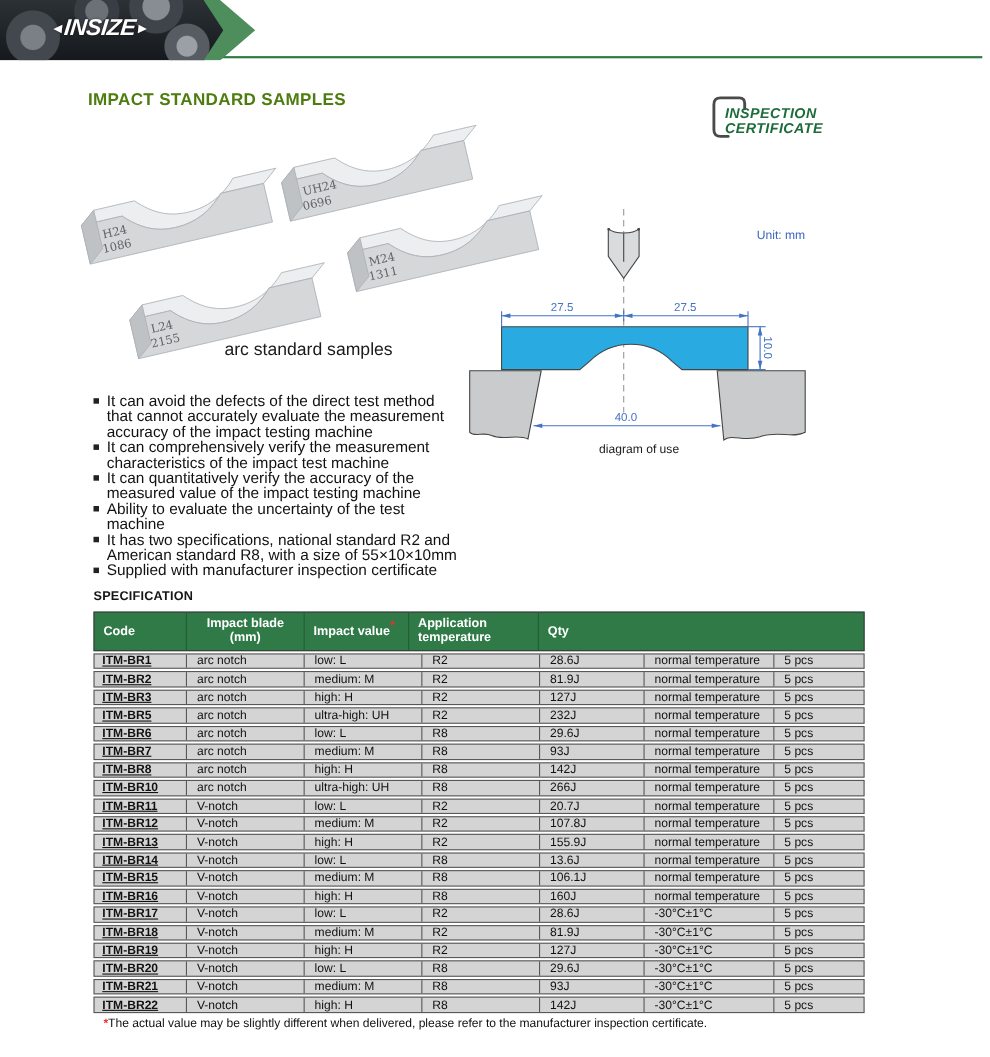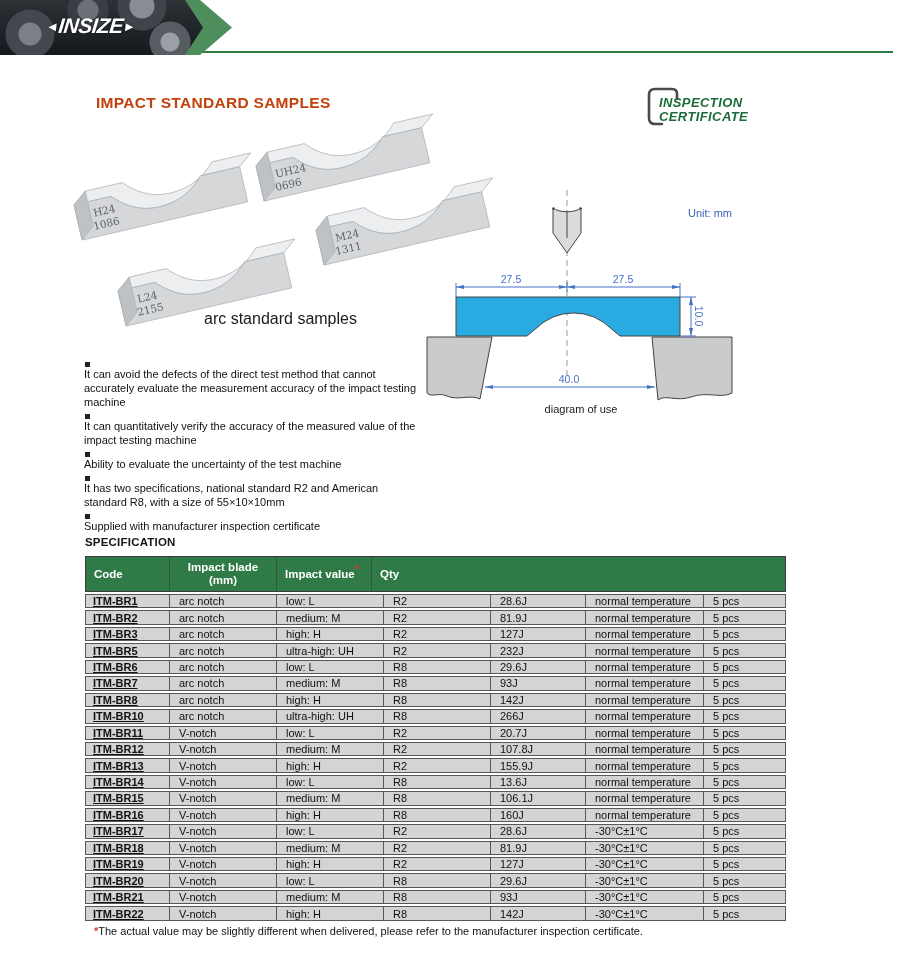--- a/index.html
+++ b/index.html
@@ -24,21 +24,21 @@
       radial-gradient(circle at 88px 10px,#6b7177 0 10px,#393e44 11px 20px,rgba(0,0,0,0) 21px),
       linear-gradient(180deg,#2c3136,#15191d);}
   #header-chevron{position:absolute;left:183px;top:0;width:52px;height:55px;background:var(--chevron-green);
     clip-path:polygon(2px 0,17px 0,49px 27.5px,17px 55px,2px 55px,20px 27.5px);}
   #logo{position:absolute;left:46px;top:14px;color:#fff;font-weight:bold;font-style:italic;
     font-size:21px;letter-spacing:-.5px;transform:skewX(-6deg);white-space:nowrap;
     text-shadow:0 0 2px rgba(0,0,0,.6);}
   #logo .arr{font-size:13px;font-style:normal;position:relative;top:-2px;}
 
   
-  #page-title{position:absolute;left:80px;top:94px;font-size:15.5px;font-weight:bold;letter-spacing:.3px;color:#c2410c;margin-left:16px;}
+  #page-title{position:absolute;left:80px;top:82px;font-size:15.5px;font-weight:bold;letter-spacing:.3px;color:#4d7c0f;}
   #cert-badge{position:absolute;left:645px;top:86px;width:140px;height:42px;}
   #cert-badge text{font-family:"Liberation Sans",sans-serif;font-weight:bold;font-style:italic;
     font-size:13px;letter-spacing:.4px;fill:var(--cert-green);}
 
   
   #samples-svg{position:absolute;left:60px;top:108px;}
   .blk-front{fill:#d5d7d9;stroke:#aab0b5;stroke-width:.7;}
   .blk-top{fill:#eceeef;stroke:#aab0b5;stroke-width:.7;}
   .blk-end{fill:#bfc2c5;stroke:#aab0b5;stroke-width:.7;}
   .blk-label{font-family:"DejaVu Serif",serif;font-size:10.5px;fill:#5f6367;}
@@ -48,21 +48,21 @@
   #diagram-svg{position:absolute;left:425px;top:185px;}
   .outline{stroke:#444;stroke-width:1;}
   .dimline{stroke:var(--dim-blue);stroke-width:1;fill:none;}
   .dimarrow{fill:var(--dim-blue);}
   .dimtext{font-family:"Liberation Sans",sans-serif;font-size:10.5px;fill:var(--dim-blue);}
   #diagram-caption{position:absolute;left:536px;top:403px;width:90px;text-align:center;font-size:11px;color:#1a1a1a;}
   #unit-label{font-family:"Liberation Sans",sans-serif;font-size:11px;fill:#3a66b8;}
 
   
   #features{position:absolute;left:84px;top:357px;width:338px;}
-  .feature-item{display:flex;font-size:11px;line-height:14px;color:#111;flex-direction:column;}
+  .feature-item{display:flex;font-size:14px;line-height:14px;color:#111;}
   .feature-item .sq{flex:0 0 auto;width:5px;height:5px;background:#222;margin:5px 7px 0 1px;}
 
   
   #spec-heading{position:absolute;left:85px;top:536px;font-size:11.5px;font-weight:bold;letter-spacing:.2px;color:#161616;}
   #spec-table{position:absolute;left:85px;top:556px;width:701px;}
   .tr{display:flex;width:701px;}
   .thead{height:36px;background:var(--brand-green);border:1px solid #3c3c3c;}
   .th{display:flex;flex-direction:column;justify-content:center;color:#fff;font-weight:bold;
     font-size:11.5px;line-height:13px;padding-left:8px;border-right:1px solid #245c36;}
   .th:last-child{border-right:none;}
@@ -184,20 +184,24 @@
     <text id="unit-label" x="263" y="32">Unit: mm</text>
   </svg>
   <div id="diagram-caption">diagram of use</div>
 
   <div id="features">
     <div class="feature-item">
       <span class="sq"></span>
       <span class="txt">It can avoid the defects of the direct test method that cannot accurately evaluate the measurement accuracy of the impact testing machine</span>
     </div>
 
+    <div class="feature-item">
+      <span class="sq"></span>
+      <span class="txt">It can comprehensively verify the measurement characteristics of the impact test machine</span>
+    </div>
 
     <div class="feature-item">
       <span class="sq"></span>
       <span class="txt">It can quantitatively verify the accuracy of the measured value of the impact testing machine</span>
     </div>
 
     <div class="feature-item">
       <span class="sq"></span>
       <span class="txt">Ability to evaluate the uncertainty of the test machine</span>
     </div>
@@ -220,20 +224,24 @@
       <div class="th w0">
           <span>Code</span>
         </div>
       <div class="th w3 center">
           <span>Impact blade</span>
           <span>(mm)</span>
         </div>
       <div class="th w4">
           <span><span>Impact value</span><span class="star">*</span></span>
         </div>
+      <div class="th w5">
+          <span>Application</span>
+          <span>temperature</span>
+        </div>
       <div class="th w6">
           <span>Qty</span>
         </div>
     </div>
     <div id="spec-rows">
     <div class="tr row">
       <div class="td c0 w0">
             <span>ITM-BR1</span>
           </div>
       <div class="td w1">

